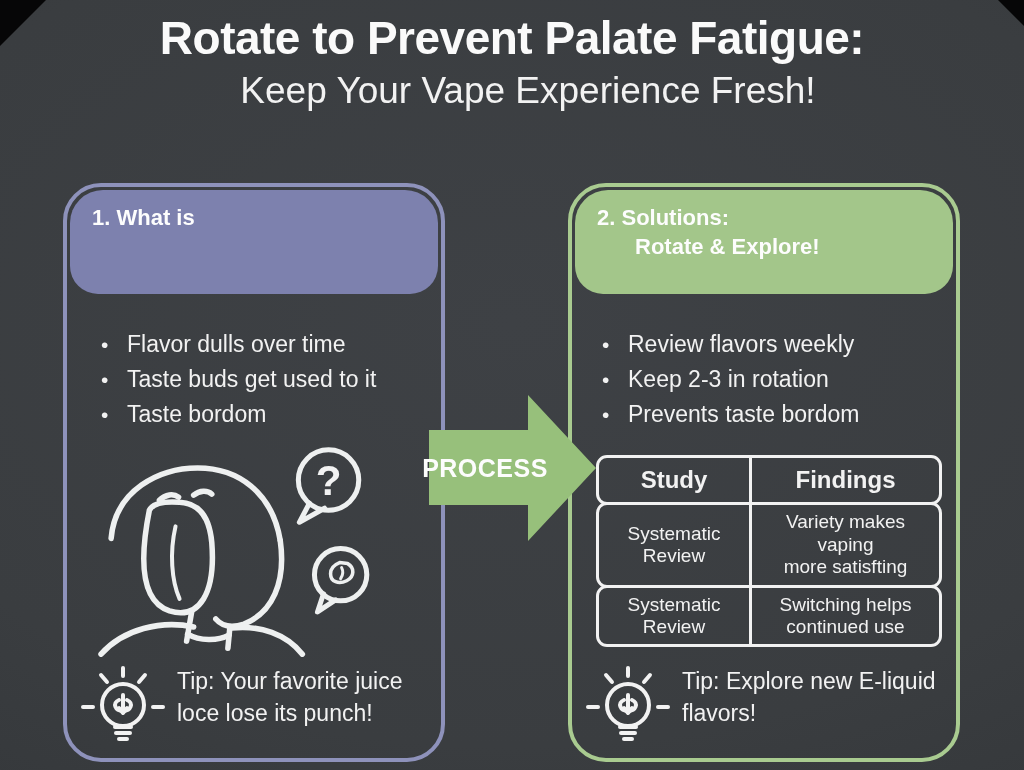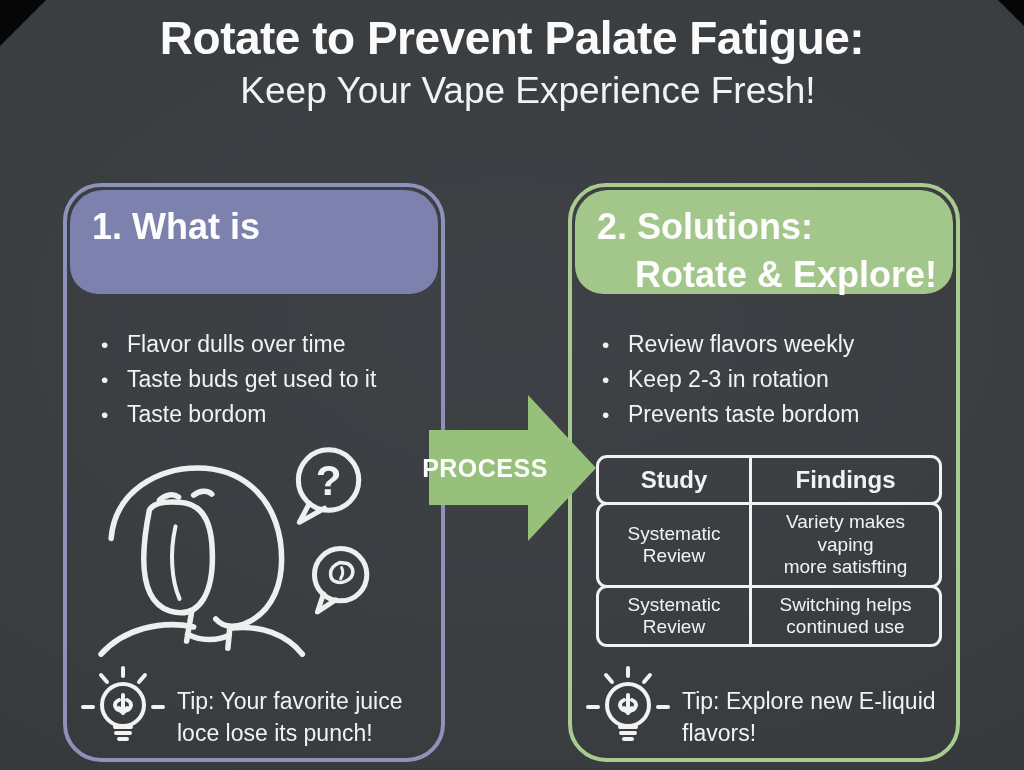--- a/index.html
+++ b/index.html
@@ -22,35 +22,35 @@
   
   .panel{position:absolute;top:183px;height:579px;border-radius:38px;box-sizing:border-box;}
   .panel.left{left:63px;width:382px;border:4px solid #8e92bb;}
   .panel.right{left:568px;width:392px;border:4px solid #a9cb90;}
   .panel-header{
     margin:3px;height:104px;border-radius:33px 33px 28px 28px;
     padding:13px 0 0 22px;box-sizing:border-box;
   }
   .panel.left  .panel-header{background:#7d81ae;}
   .panel.right .panel-header{background:#a3c68a;}
-  .h-line1,.h-line2{font-size:36px;font-weight:bold;color:#fdfdfd;line-height:1.32;}
+  .h-line1,.h-line2{font-size:22px;font-weight:bold;color:#fdfdfd;line-height:1.32;}
   .h-line2{padding-left:38px;}
 
   .bullets{position:absolute;top:140px;left:34px;right:8px;}
   .panel.right .bullets{left:30px;}
   .bullet{display:flex;align-items:baseline;font-size:23px;line-height:34px;color:#f2f2f2;}
   .bullet .dot{width:26px;flex:0 0 26px;font-size:21px;}
 
   
   .illustration{position:absolute;left:28px;top:252px;width:302px;height:218px;}
   .illustration svg{width:100%;height:100%;}
   .bubble-q-text{font-family:"Liberation Sans","DejaVu Sans",sans-serif;font-weight:bold;font-size:42px;fill:#f2f2f2;}
 
   
-  .tip{position:absolute;top:478px;left:14px;right:6px;display:flex;align-items:flex-end;gap:12px;}
+  .tip{position:absolute;top:478px;left:14px;right:6px;display:flex;align-items:flex-start;gap:12px;}
   .tip .bulb{flex:0 0 84px;width:84px;height:84px;}
   .tip-text{font-size:23px;line-height:32px;color:#f2f2f2;}
 
   
   .process-arrow{position:absolute;left:429px;top:393px;width:170px;height:150px;z-index:5;}
   .process-arrow svg{position:absolute;inset:0;width:100%;height:100%;}
   .process-label{
     position:absolute;left:6px;top:0;width:100px;height:150px;
     display:flex;align-items:center;justify-content:center;
     font-size:25px;font-weight:bold;letter-spacing:0.5px;color:#fdfdfd;

